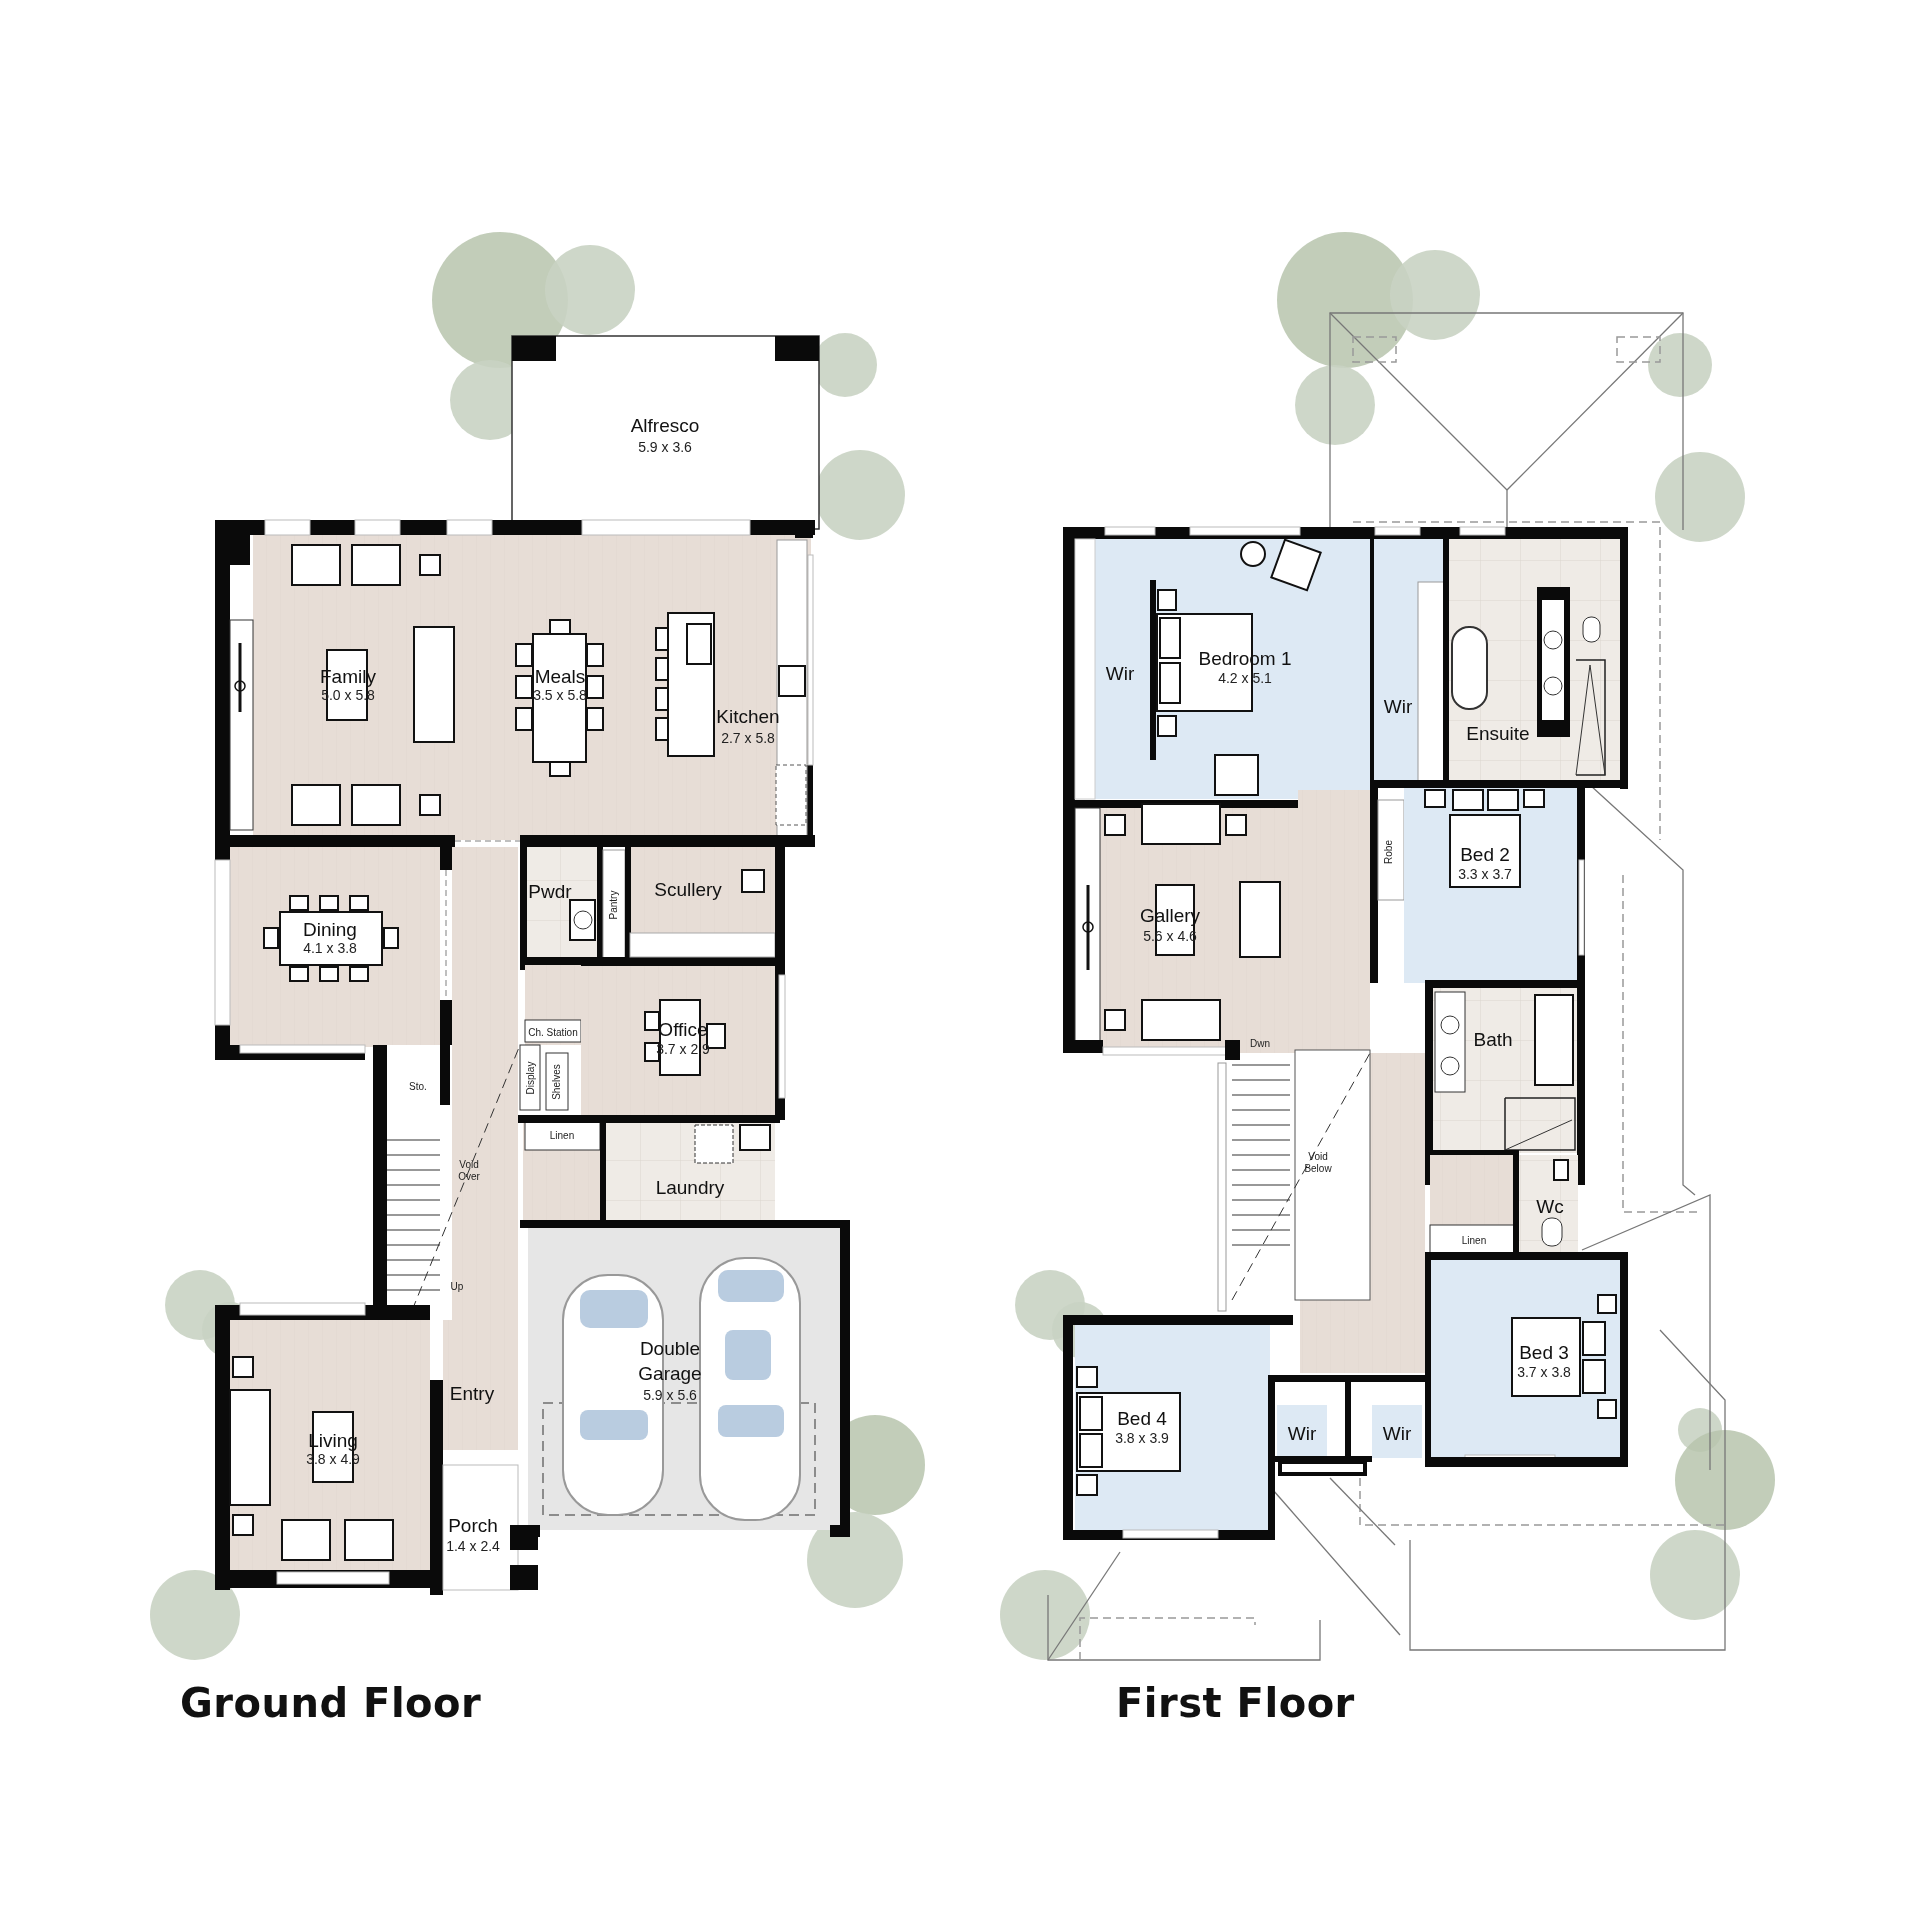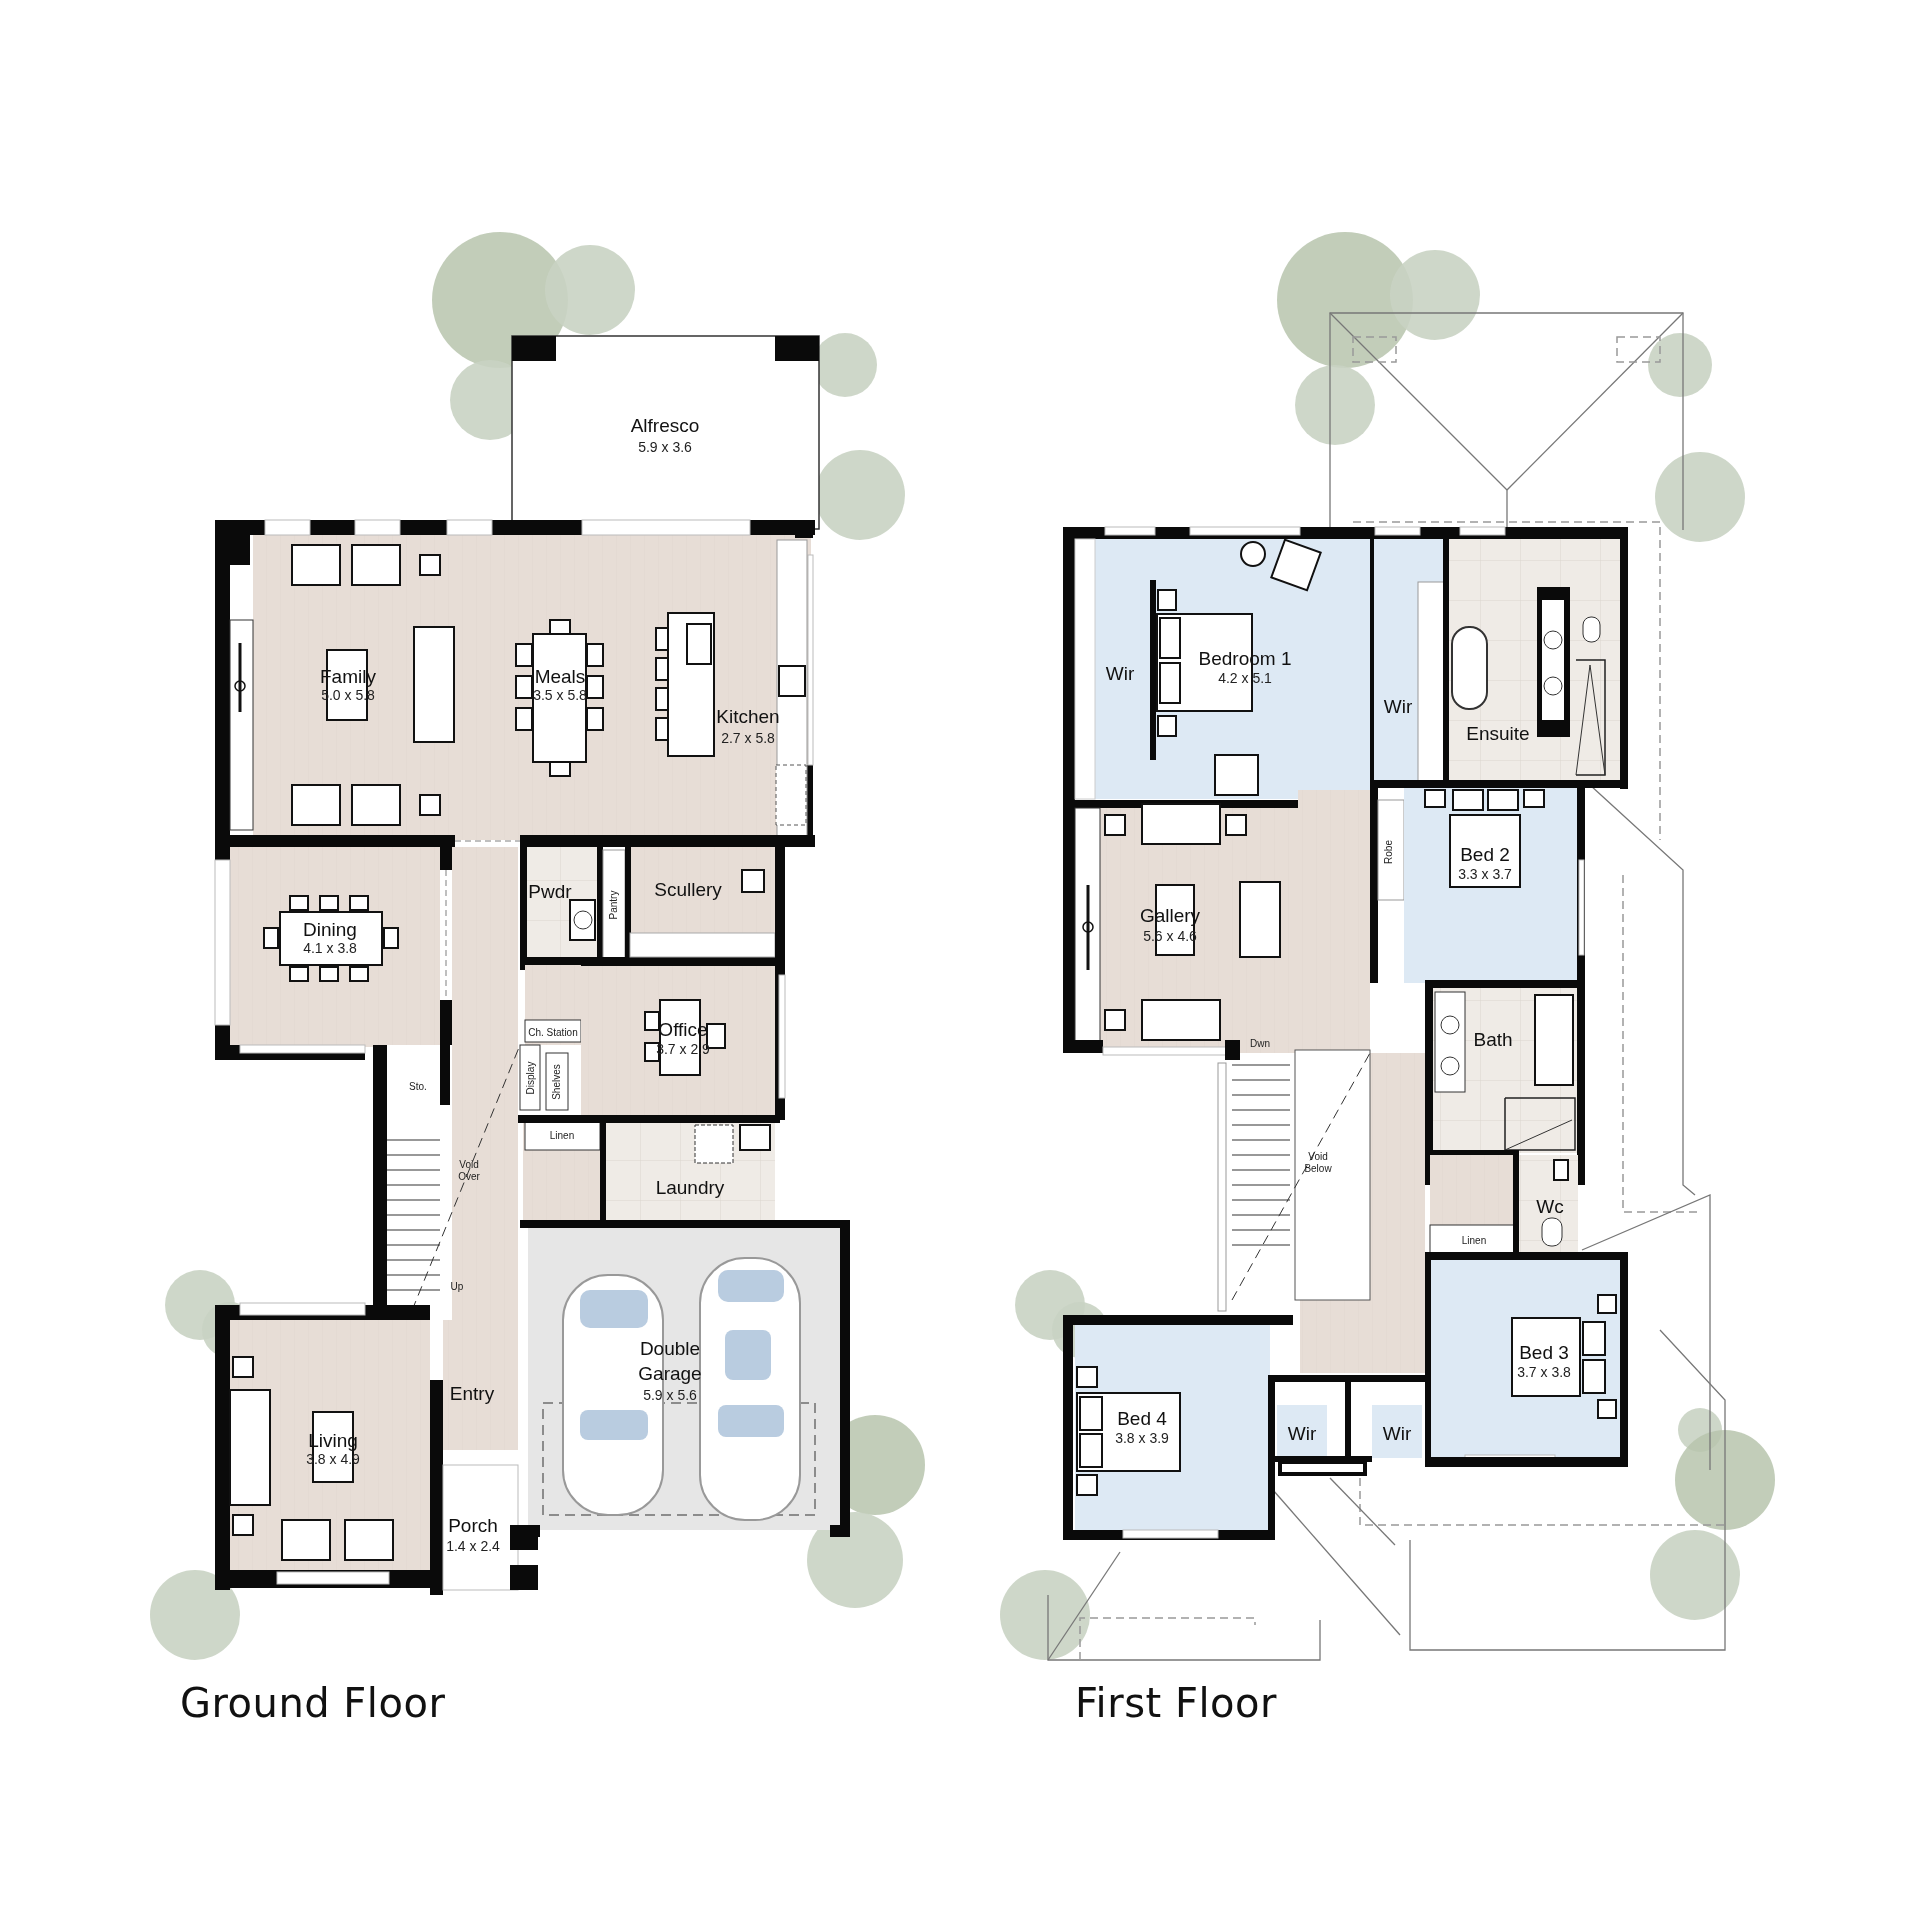--- a/index.html
+++ b/index.html
@@ -1,21 +1,21 @@
 <!DOCTYPE html>
 <html><head>
 <meta charset="utf-8">
 <style>
   html, body { margin: 0; padding: 0; background: #ffffff; }
   body { width: 1920px; height: 1920px; position: relative; overflow: hidden; font-family: "Liberation Sans", sans-serif; }
   svg.plan { position: absolute; left: 0; top: 0; width: 1920px; height: 1920px; }
   .room-label { font-family: "Liberation Sans", sans-serif; font-size: 19px; fill: #111; text-anchor: middle; }
   .room-dim { font-family: "Liberation Sans", sans-serif; font-size: 14px; fill: #222; text-anchor: middle; }
   .small-label { font-family: "Liberation Sans", sans-serif; font-size: 10px; fill: #222; text-anchor: middle; }
-  .floor-title { position: absolute; top: 1680px; font-family: "DejaVu Sans", sans-serif; font-size: 40px; color: #111; font-weight: 400; letter-spacing: 0.5px; }
+  .floor-title { position: absolute; top: 1680px; font-family: "DejaVu Sans", sans-serif; font-size: 40px; color: #111; font-weight: 700; letter-spacing: 0.5px; }
   .wall { fill: #0a0a0a; }
   .thin { fill: none; stroke: #222; stroke-width: 1.5; }
   .furn { fill: #fff; stroke: #111; stroke-width: 2; }
   .roof { fill: none; stroke: #777; stroke-width: 1.3; }
   .roof-dash { fill: none; stroke: #999; stroke-width: 1.5; stroke-dasharray: 8 5; }
   .dash { fill: none; stroke: #aaa; stroke-width: 1.5; stroke-dasharray: 6 4; }
   .tree { fill: #c9d3c3; opacity: 0.9; }
   .tree-dark { fill: #b7c4ad; opacity: 0.85; }
 </style>
 </head>
@@ -501,13 +501,13 @@
       <rect class="furn" x="1080" y="1434" width="22" height="33"></rect>
       <rect class="furn" x="1077" y="1367" width="20" height="20"></rect>
       <rect class="furn" x="1077" y="1475" width="20" height="20"></rect>
       <text class="room-label" x="1142" y="1425">Bed 4</text>
       <text class="room-dim" x="1142" y="1443">3.8 x 3.9</text>
     </g>
   </g>
 </svg>
 
 <div class="floor-title" style="left:180px;">Ground Floor</div>
-<div class="floor-title" style="left:1075px;">First Floor</div>
+<div class="floor-title" style="left:1116px;">First Floor</div>
 
 </body></html>

